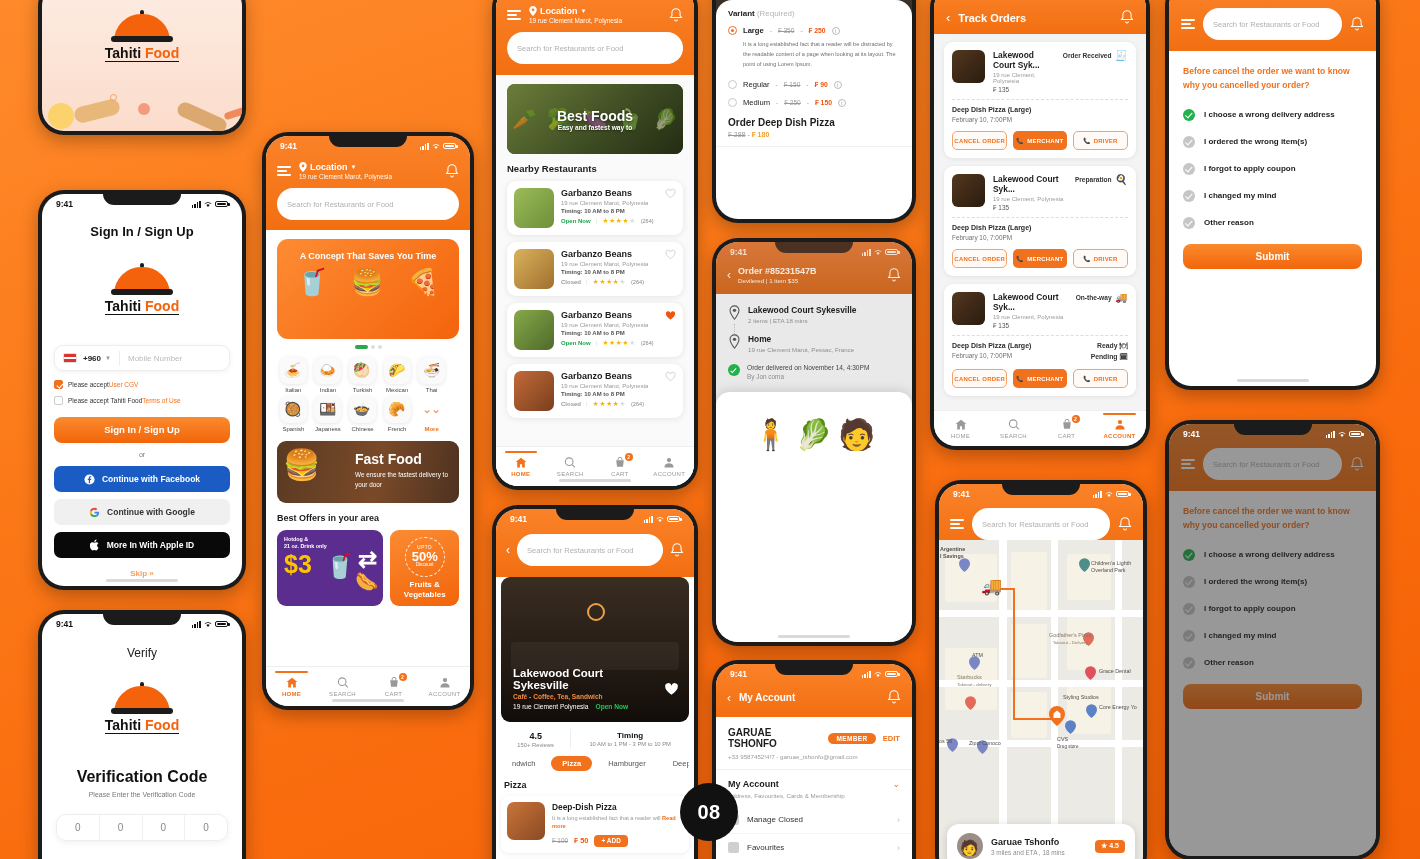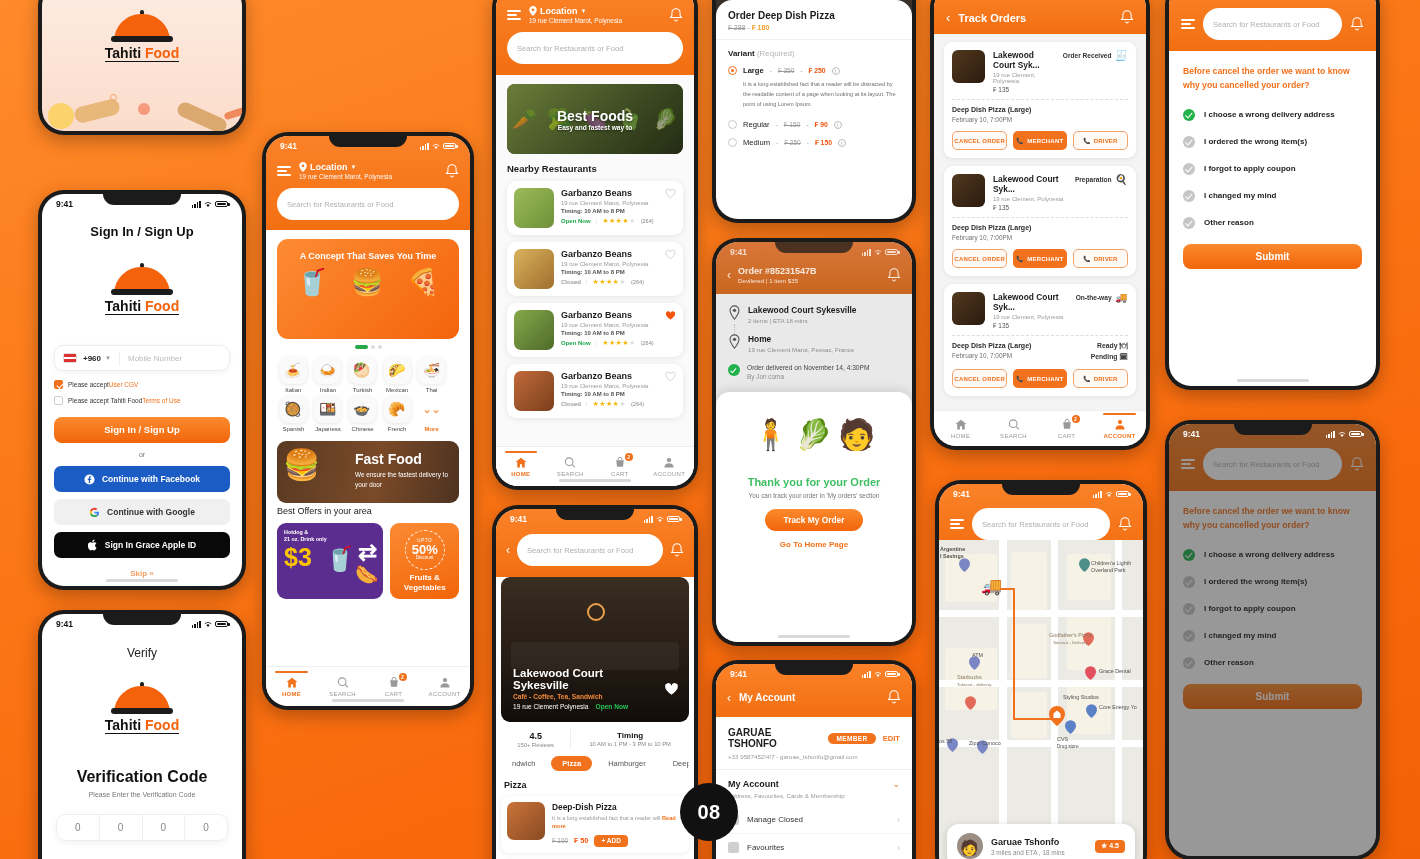--- a/index.html
+++ b/index.html
@@ -304,21 +304,21 @@
               <path fill="#34A853" d="M12 22c2.9 0 5.3-1 7-2.6l-3.4-2.6c-.9.6-2.1 1-3.6 1-2.8 0-5.1-1.8-6-4.3l-3.5 2.7C4.3 19.6 7.9 22 12 22z"></path>
               <path fill="#FBBC05" d="M6 13.5a6 6 0 010-3.8L2.5 7A10 10 0 002 12c0 1.6.4 3.1 1 4.5z"></path>
               <path fill="#EA4335" d="M12 5.8c1.6 0 2.7.7 3.3 1.3l2.9-2.8C16.4 2.6 14.3 1.7 12 1.7 7.9 1.7 4.3 4.1 2.5 7L6 9.7c.9-2.5 3.2-3.9 6-3.9z"></path>
             </svg>
         <span>Continue with Google</span>
       </div>
       <div class="soc" style="background:#090909;color:#fff;margin-top:7px">
         <svg width="10" height="12" viewBox="0 0 20 24">
               <path fill="#fff" d="M14.5 12.6c0-2.7 2.2-4 2.3-4.1-1.3-1.9-3.3-2.1-4-2.1-1.7-.2-3.3 1-4.2 1-.8 0-2.2-1-3.6-1-1.9 0-3.6 1.1-4.5 2.8-1.9 3.3-.5 8.3 1.4 11 .9 1.3 2 2.8 3.4 2.7 1.4-.1 1.9-.9 3.5-.9s2.1.9 3.6.8c1.5 0 2.4-1.3 3.3-2.7.6-.9 1-1.9 1.3-2.9-3-1.2-3.5-5.4-2.5-4.6zM11.9 4.5c.8-.9 1.3-2.2 1.1-3.5-1.1 0-2.5.8-3.3 1.7-.7.8-1.3 2.1-1.1 3.3 1.2.1 2.5-.6 3.3-1.5z"></path>
             </svg>
-        <span>Sign In Grace Apple ID</span>
+        <span>More In With Apple ID</span>
       </div>
       <div style="text-align:center;color:#f1a066;font-size:8px;font-weight:bold;margin-top:11px">Skip »</div>
     </div>
     <div class="home-ind"></div>
   </div>
 </div>
 
 <div class="phone" id="p3">
   <div class="screen">
     <div class="statusbar sb-dark">
@@ -441,21 +441,21 @@
       </div>
 
       <div class="ff" style="margin-top:9px">
         <div style="position:absolute;left:6px;top:6px;font-size:30px">🍔</div>
         <div style="position:absolute;left:78px;top:10px">
           <div style="font-size:14px;font-weight:bold">Fast Food</div>
           <div style="font-size:6.4px;margin-top:3px;line-height:1.5;max-width:108px">We ensure the fastest delivery to your door</div>
         </div>
       </div>
 
-      <div style="font-size:9px;font-weight:normal;color:#1c1c1c;margin-top:3px">Best Offers in your area</div>
+      <div style="font-size:9px;font-weight:bold;color:#1c1c1c;margin-top:10px">Best Offers in your area</div>
       <div style="display:flex;gap:7px;margin-top:7px">
         <div class="offer" style="flex:1.55;background:#5b2d8e">
           <div style="position:absolute;left:7px;top:6px;color:#fff;font-size:5.4px;font-weight:bold;line-height:1.3">
             <div>Hotdog &amp;</div>
                 <div>21 oz. Drink only</div>
           </div>
           <div style="position:absolute;left:7px;top:22px;color:#ffc400;font-size:25px;font-weight:bold;line-height:1">$3</div>
           <div style="position:absolute;left:48px;top:22px;font-size:24px">🥤</div>
           <div style="position:absolute;left:78px;top:40px;font-size:19px">🌭</div>
           <div style="position:absolute;right:6px;top:16px;color:#fff;font-size:23px;font-weight:bold">⇄</div>
@@ -742,28 +742,20 @@
   </div>
 </div>
 
 <div class="phone" id="p7">
   <div class="screen" style="background:#3c332c">
     <div style="display:flex;padding:6px 12px;color:#fff;opacity:.6;font-size:7px">
       
       
     </div>
     <div class="sheet">
-      <div style="padding:10px 12px 8px;border-bottom:1px solid #f1f1f1">
-        <div style="font-size:10px;font-weight:bold;color:#1c1c1c">Order Deep Dish Pizza</div>
-        <div style="margin-top:3px;font-size:7px">
-          <span class="strike">₣ 288</span>
-          <span style="color:#9a9a9a"> - </span>
-          <span style="color:#f2a02c;font-weight:bold">₣ 180</span>
-        </div>
-      </div>
       <div style="padding:9px 12px 0">
         <div style="font-size:8px;font-weight:bold;color:#1c1c1c">
           <span>Variant</span>
           <span style="color:#b5b5b5;font-weight:normal">(Required)</span>
         </div>
 
         <div style="display:flex;align-items:center;gap:6px;margin-top:8px">
           <span class="radio on"></span>
           <span style="font-size:7.6px;font-weight:bold;color:#1c1c1c">Large</span>
           <span style="font-size:6.6px;color:#9a9a9a">-</span>
@@ -787,20 +779,28 @@
         <div style="display:flex;align-items:center;gap:6px;margin-top:9px">
           <span class="radio"></span>
           <span style="font-size:7.6px;color:#1c1c1c">Medium</span>
           <span style="font-size:6.6px;color:#9a9a9a">-</span>
           <span class="strike" style="font-size:6.6px">₣ 250</span>
           <span style="font-size:6.6px;color:#9a9a9a">-</span>
           <span style="font-size:6.8px;color:#f2540c;font-weight:bold">₣ 150</span>
           <span class="info-i">i</span>
         </div>
       </div>
+      <div style="padding:10px 12px 8px;border-bottom:1px solid #f1f1f1">
+        <div style="font-size:10px;font-weight:bold;color:#1c1c1c">Order Deep Dish Pizza</div>
+        <div style="margin-top:3px;font-size:7px">
+          <span class="strike">₣ 288</span>
+          <span style="color:#9a9a9a"> - </span>
+          <span style="color:#f2a02c;font-weight:bold">₣ 180</span>
+        </div>
+      </div>
     </div>
   </div>
 </div>
 
 <div class="phone" id="p8">
   <div class="screen" style="background:#e9e9e9">
     <div style="background:linear-gradient(180deg,#d8773a,#c9661f)">
       <div class="statusbar sb-light" style="opacity:.75">
         <span>9:41</span>
         <div class="notch"></div>
@@ -864,26 +864,20 @@
           <div style="font-size:6.4px;color:#8d8d8d;margin-top:2px">By Jon coma</div>
         </div>
       </div>
     </div>
 
     <div style="position:absolute;left:0;right:0;bottom:0;top:150px;background:#fff;border-radius:14px 14px 0 0;box-shadow:0 -3px 10px rgba(0,0,0,.1)">
       <div style="height:84px;display:flex;align-items:center;justify-content:center;gap:6px;font-size:30px">
         <span>🧍</span>
             <span>🥬</span>
             <span>🧑</span>
-      </div>
-      <div style="text-align:center;padding:0 12px">
-        <div style="font-size:11px;font-weight:bold;color:#3fbf63">Thank you for your Order</div>
-        <div style="font-size:6.4px;color:#777;margin-top:4px">You can track your order in 'My orders' section</div>
-        <div class="pill-btn" style="background:linear-gradient(180deg,#fb8a2e,#f2650a);height:22px;line-height:22px;font-size:8.4px;margin:10px auto 0;width:98px">Track My Order</div>
-        <div style="font-size:8px;color:#f2711c;font-weight:bold;margin-top:9px">Go To Home Page</div>
       </div>
       <div class="home-ind"></div>
     </div>
   </div>
 </div>
 
 <div class="phone" id="p9">
   <div class="screen">
     <div class="ohdr">
       <div class="statusbar sb-light">

